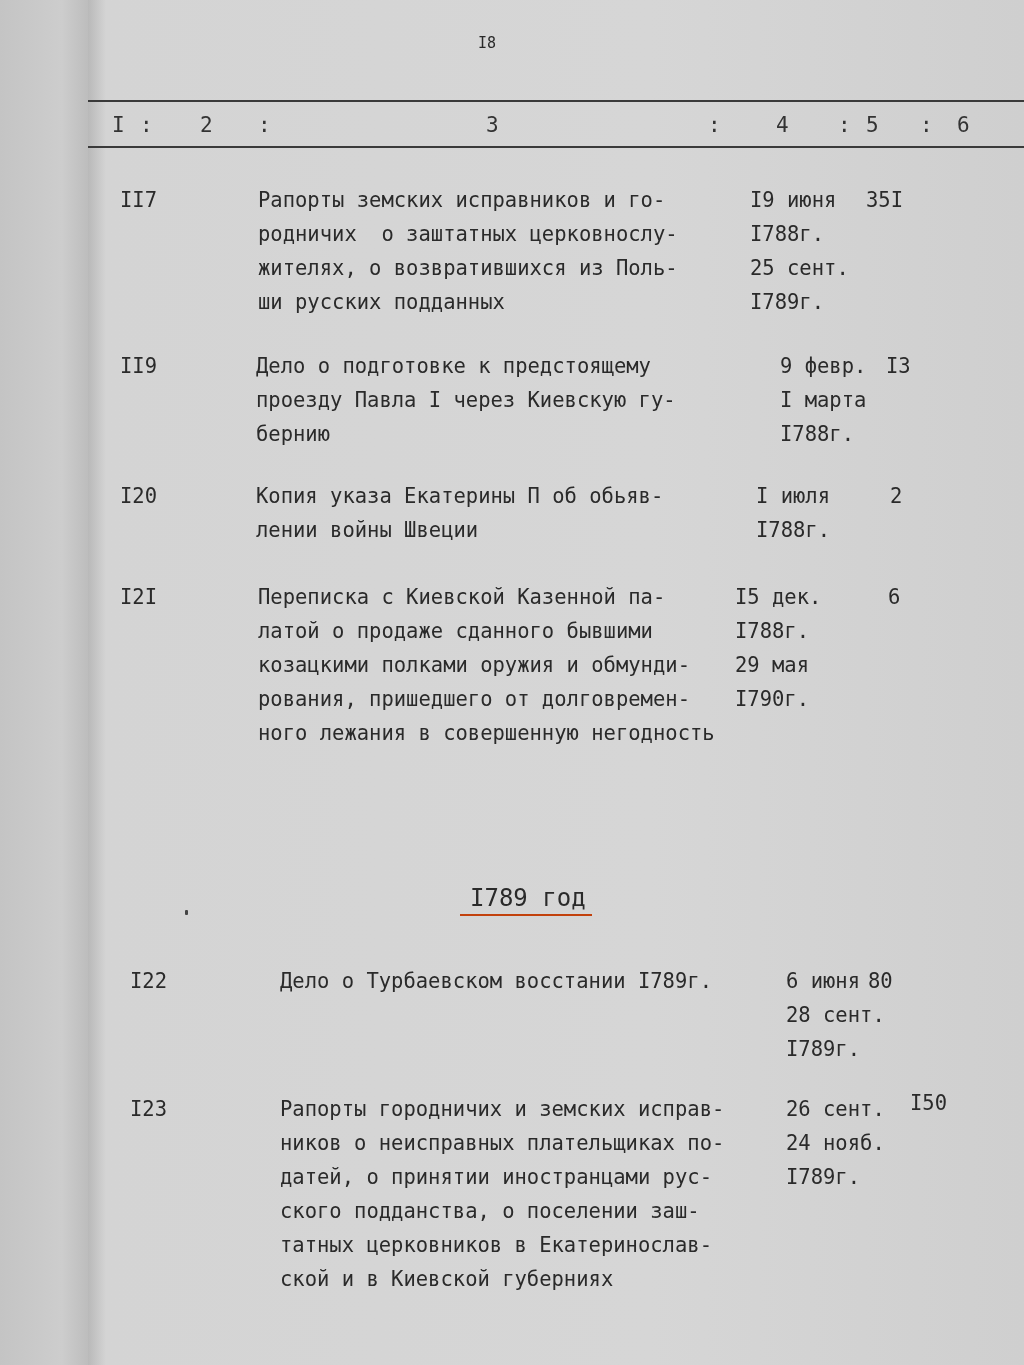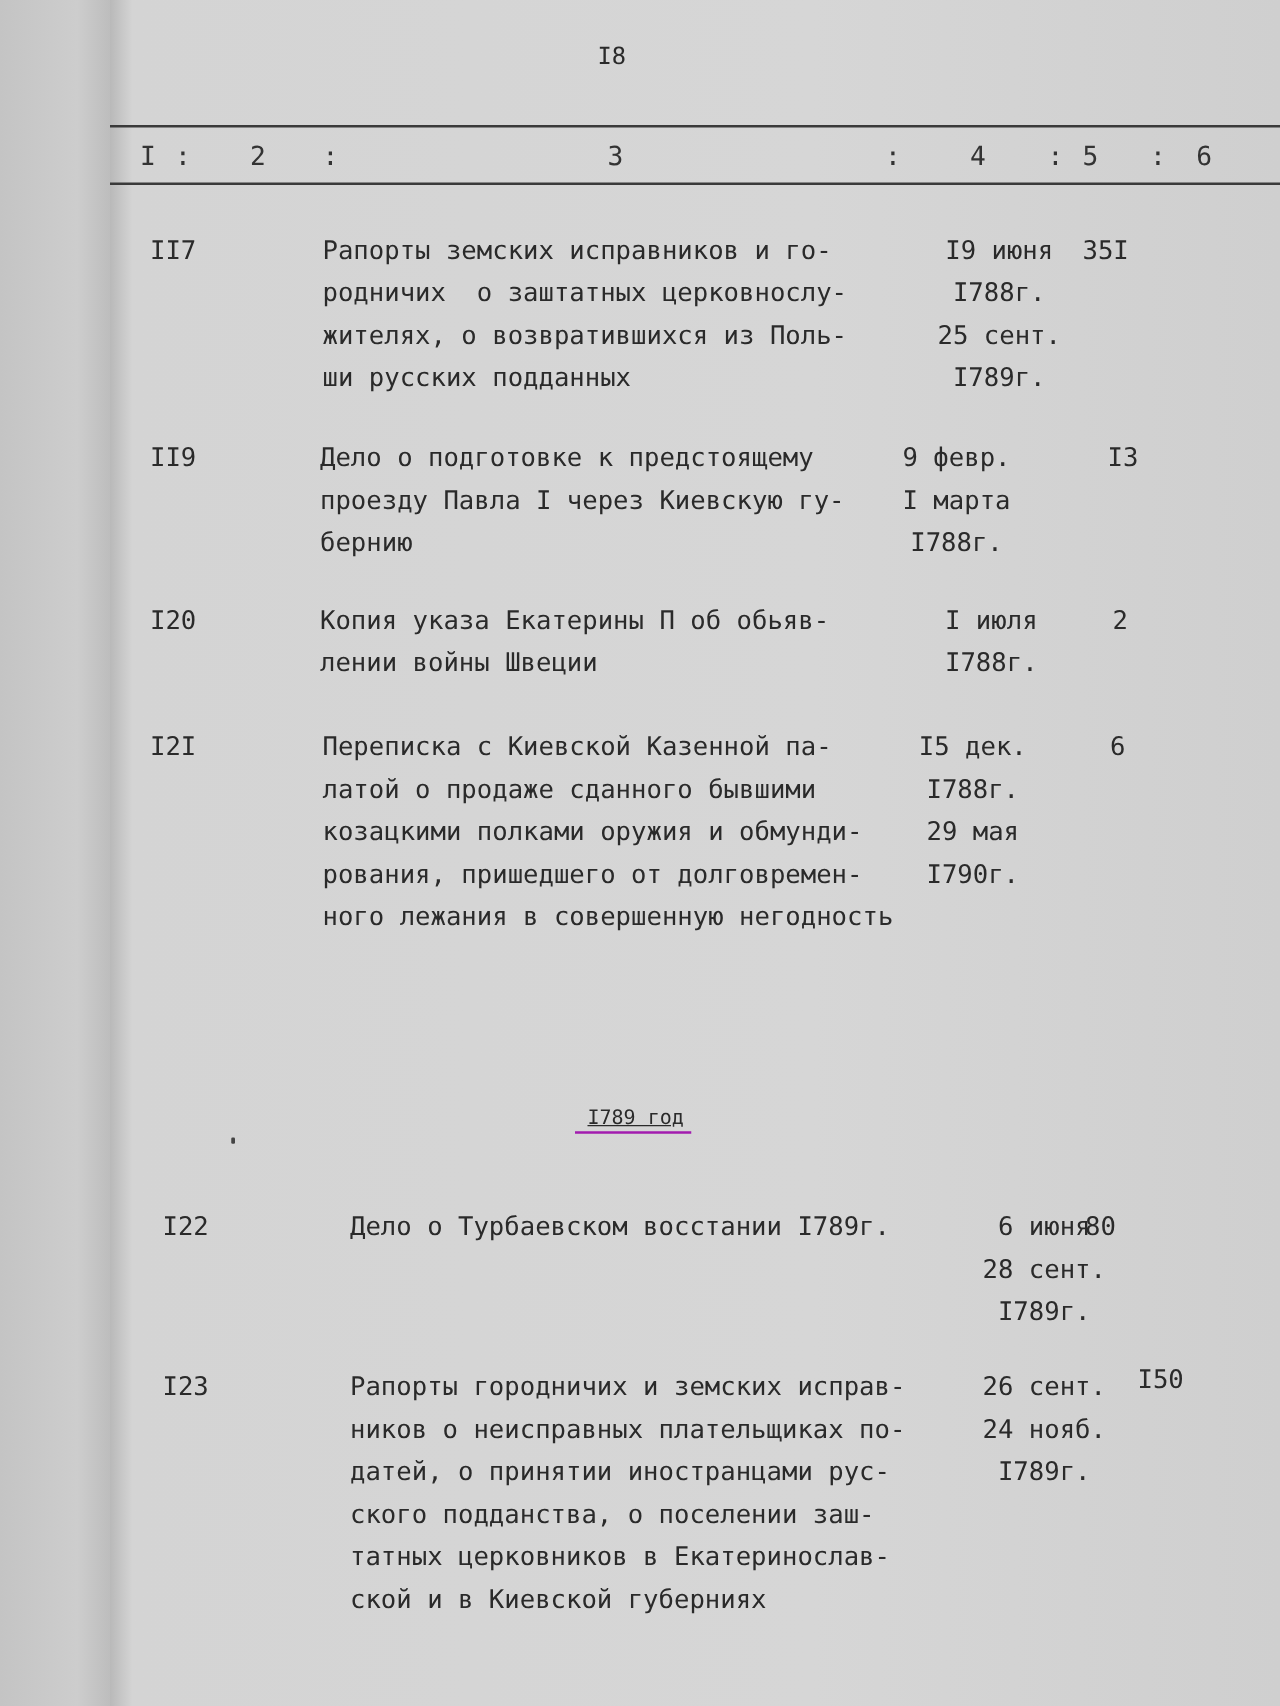--- a/index.html
+++ b/index.html
@@ -11,33 +11,33 @@
     position:relative;
   }
   .left-page {
     position:absolute; left:0; top:0; width:88px; height:1365px;
     background:linear-gradient(to right,#c4c4c4 0%,#cdcdcd 70%,#bdbdbd 100%);
   }
   .page {
     position:absolute; left:88px; top:0; width:936px; height:1365px;
     background:linear-gradient(to right,#b9b9b9 0px,#d4d4d4 18px,#d6d6d6 60%,#cfcfcf 100%);
   }
-  .page-number { position:absolute; left:478px; top:34px; font-size:19px; }
+  .page-number { position:absolute; left:478px; top:34px; font-size:15px; }
   .rule { position:absolute; left:88px; width:936px; height:2px; background:#3a3a3a; }
   .rule.top { top:100px; }
   .rule.bottom { top:146px; }
   .col-head { position:absolute; top:113px; font-size:21px; color:#333; }
   .entry { position:absolute; font-size:20.5px; line-height:34px; }
   .entry .num { position:absolute; left:0; top:0; }
   .entry .desc { position:absolute; white-space:pre; }
-  .entry .dates { position:absolute; white-space:pre;text-align:center; }
+  .entry .dates { position:absolute; white-space:pre; }
   .entry .sheets { position:absolute;text-align:right; }
   .year-heading {
-    position:absolute; left:460px; top:884px; font-size:16px;
-    border-bottom:2px solid #a21caf; padding:0 6px 2px 10px;text-decoration:underline;
+    position:absolute; left:460px; top:884px; font-size:24px;
+    border-bottom:2px solid #c2410c; padding:0 6px 2px 10px;
   }
   .speck { position:absolute; left:185px; top:910px; width:3px; height:5px; background:#444; border-radius:1px; }
 </style>
 </head>
 <body>
 
 <div class="left-page"></div>
 <div class="page"></div>
 
 <div class="page-number">I8</div>
@@ -70,21 +70,21 @@
 25 сент.
 I789г.</span>
   <span class="sheets" style="left:746px">35I</span>
 </div>
 
 <div class="entry" style="left:120px; top:349px;">
   <span class="num">II9</span>
   <span class="desc" style="left:136px">Дело о подготовке к предстоящему
 проезду Павла I через Киевскую гу-
 бернию</span>
-  <span class="dates" style="left:602px">9 февр.
+  <span class="dates" style="left:660px">9 февр.
 I марта
 I788г.</span>
   <span class="sheets" style="left:766px">I3</span>
 </div>
 
 <div class="entry" style="left:120px; top:479px;">
   <span class="num">I20</span>
   <span class="desc" style="left:136px">Копия указа Екатерины П об обьяв-
 лении войны Швеции</span>
   <span class="dates" style="left:636px">I июля

